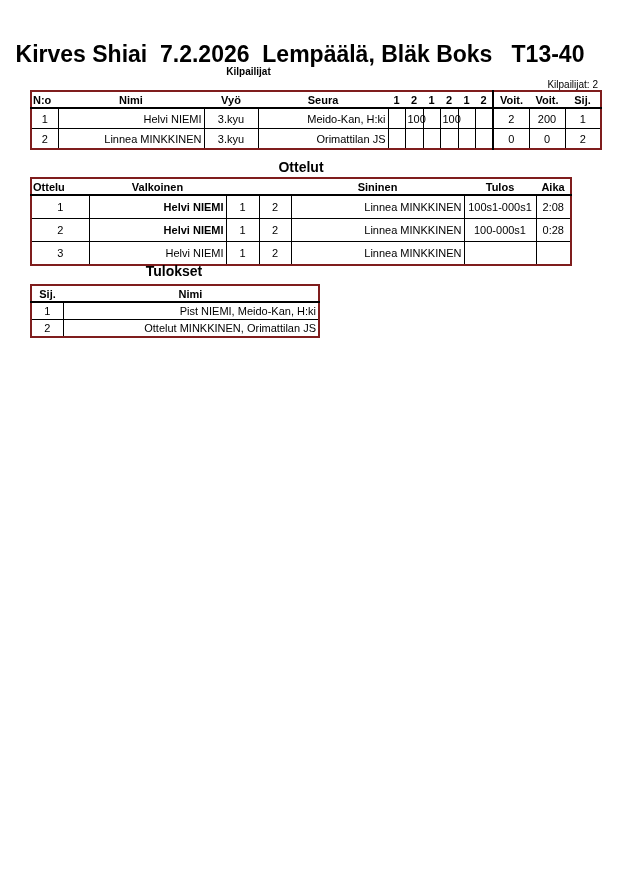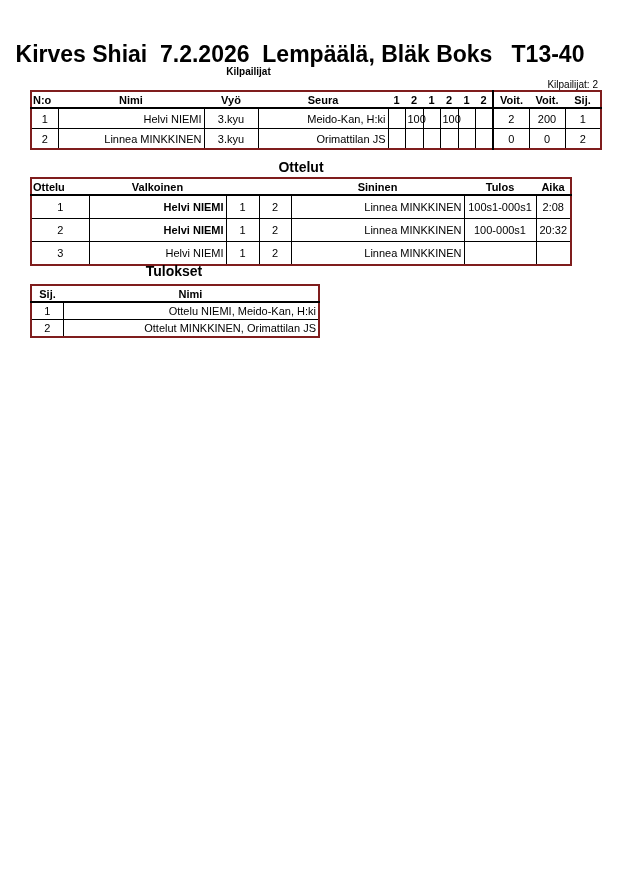--- a/index.html
+++ b/index.html
@@ -164,21 +164,21 @@
       <td class="s">100s1-000s1</td>
       <td>2:08</td>
     </tr>
     <tr>
       <td>2</td>
       <td class="l b">Helvi NIEMI</td>
       <td>1</td>
       <td>2</td>
       <td class="l">Linnea MINKKINEN</td>
       <td class="s">100-000s1</td>
-      <td>20:32</td>
+      <td>0:28</td>
     </tr>
     <tr>
       <td>3</td>
       <td class="l">Helvi NIEMI</td>
       <td>1</td>
       <td>2</td>
       <td class="l">Linnea MINKKINEN</td>
       <td class="s"></td>
       <td></td>
     </tr>
@@ -194,20 +194,20 @@
   </colgroup>
   <thead>
     <tr>
       <th>Sij.</th>
       <th>Nimi</th>
     </tr>
   </thead>
   <tbody>
     <tr>
       <td>1</td>
-      <td class="l">Ottelu NIEMI, Meido-Kan, H:ki</td>
+      <td class="l">Pist NIEMI, Meido-Kan, H:ki</td>
     </tr>
     <tr>
       <td>2</td>
       <td class="l">Ottelut MINKKINEN, Orimattilan JS</td>
     </tr>
   </tbody>
 </table>
 
 </body></html>

